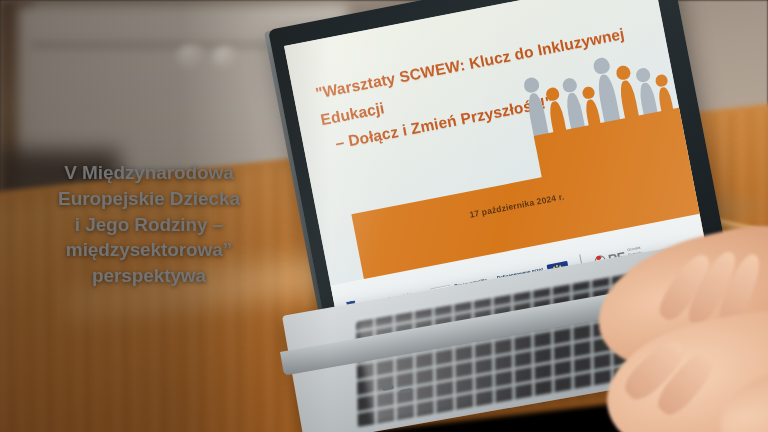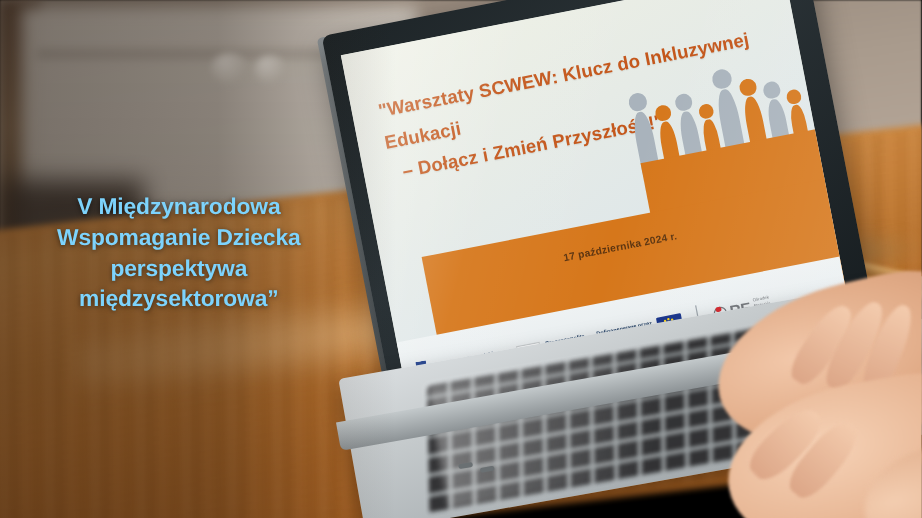--- a/index.html
+++ b/index.html
@@ -245,21 +245,21 @@
   }
 
   
   .scrim {
     position:absolute; left:0; top:0; width:330px; height:432px;
     background:linear-gradient(90deg, rgba(28,20,14,.46) 0%, rgba(30,22,15,.36) 55%,
       rgba(35,25,18,.10) 85%, rgba(40,30,20,0) 100%);
   }
   .left-text {
     position:absolute; left:4px; top:160px; width:290px;
-    text-align:center; color:#7dd3fc; font-weight:bold;
+    text-align:center; color:#737373; font-weight:bold;
     font-size:19px; line-height:1.36; letter-spacing:-.1px;
     text-shadow:0 1px 4px rgba(0,0,0,.55);
   }
   .left-date {
     position:absolute; left:4px; top:358px; width:290px;
     text-align:center; color:#fff; font-weight:bold;
     font-size:19.5px; letter-spacing:-.1px;
     text-shadow:0 1px 4px rgba(0,0,0,.55);
   }
 </style>
@@ -419,19 +419,20 @@
     <div class="hand hand-l"></div>
     <div class="finger f4"></div>
     <div class="finger f5"></div>
     <div class="wrist"></div>
   </div>
 
   <div class="scrim"></div>
 
   <div class="left-text">
     <div>V Międzynarodowa</div>
-    <div>Wspomaganie Dziecka</div>
+    <div>Europejskie Dziecka</div>
+    <div>i Jego Rodziny –</div>
+    <div>międzysektorowa”</div>
     <div>perspektywa</div>
-    <div>międzysektorowa”</div>
   </div>
 
 
 </div>
 
 </body></html>

